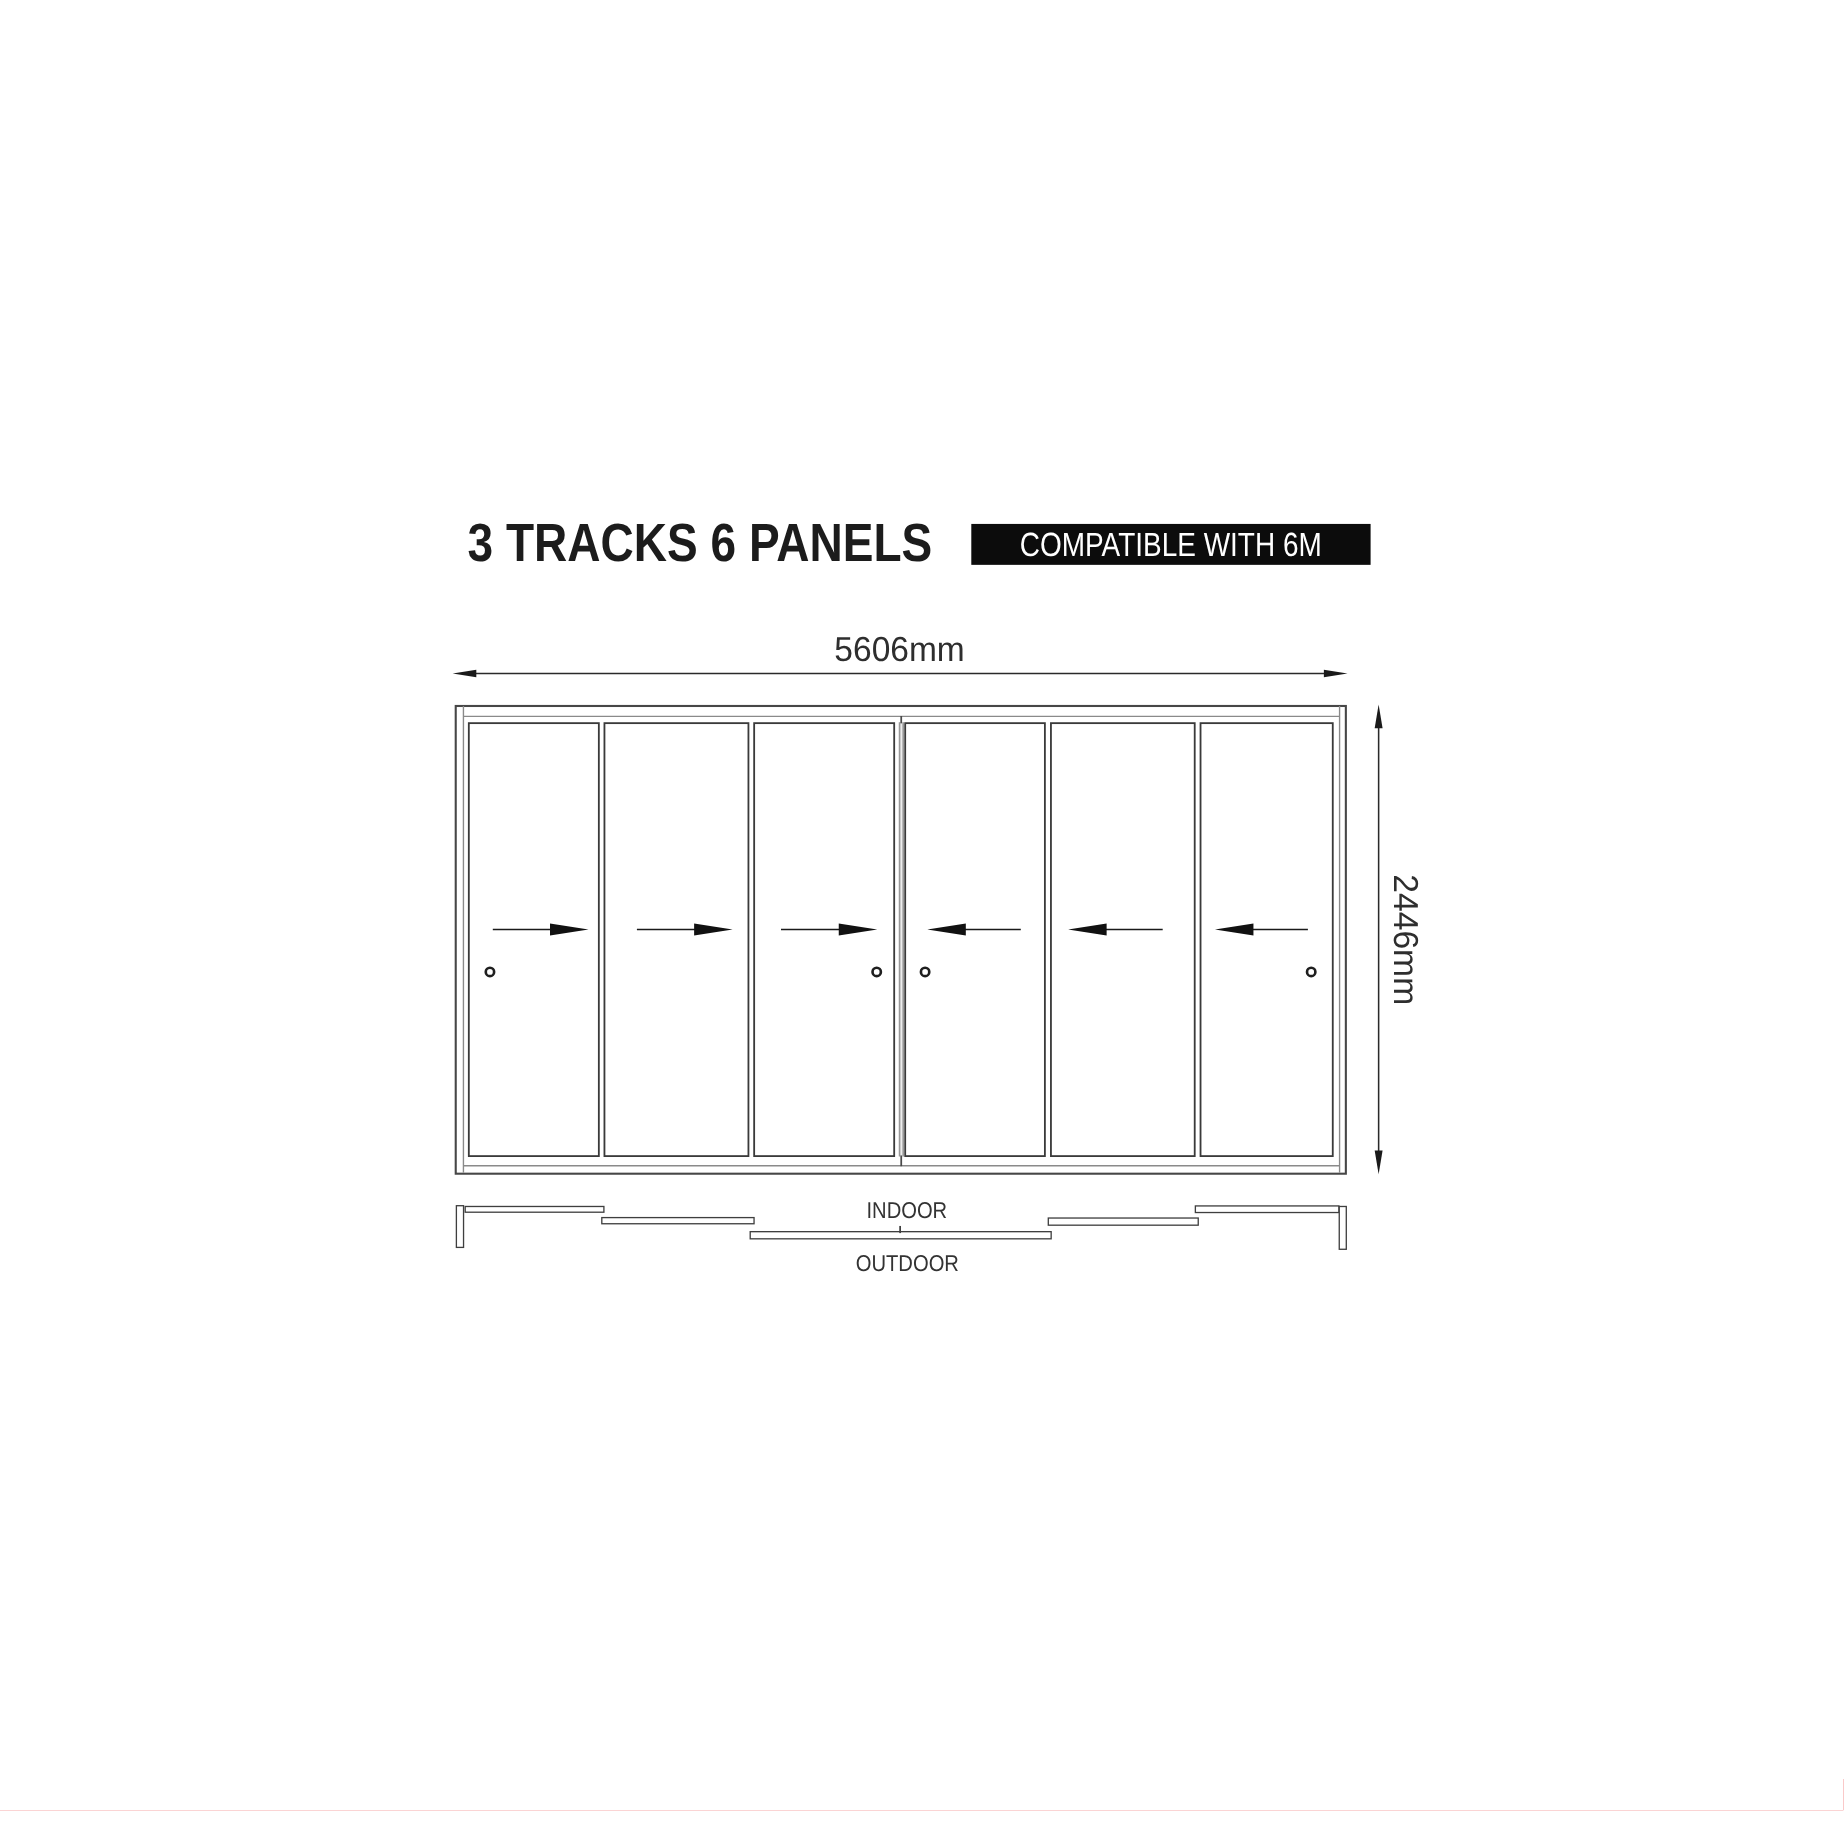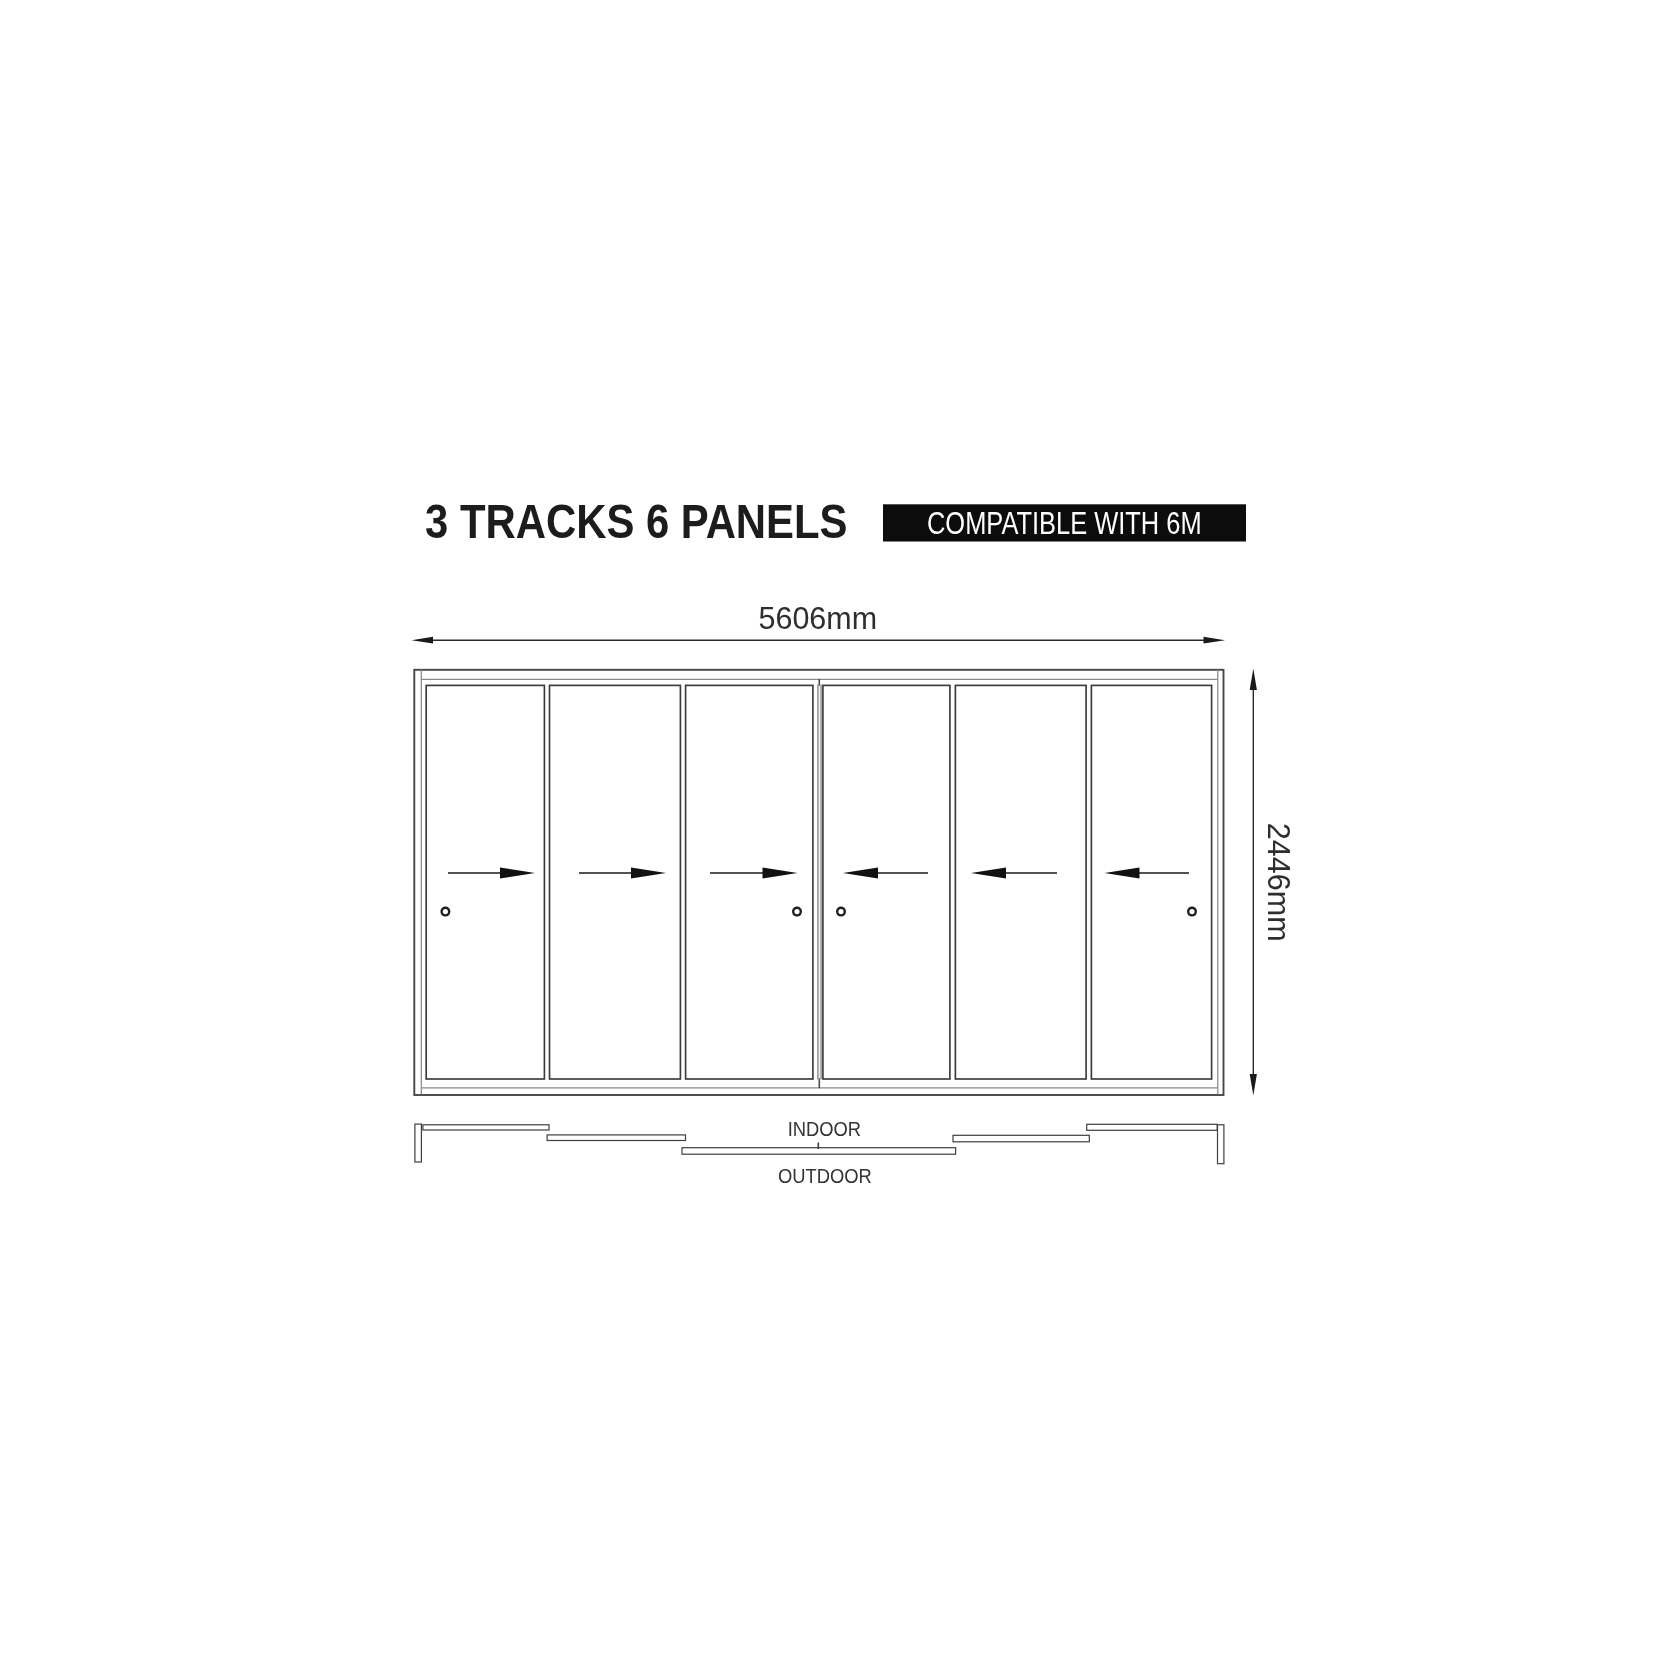--- a/index.html
+++ b/index.html
@@ -1,16 +1,16 @@
 <!DOCTYPE html>
 <html><head>
 <meta charset="utf-8">
 <style>
   html,body{margin:0;padding:0;background:#ffffff;}
-  .page{position:relative;width:1676px;height:1646px;background:#ef4444;overflow:hidden;margin-top:28px;}
+  .page{position:relative;width:1676px;height:1646px;background:#ef4444;overflow:hidden;}
   svg text{font-family:"Liberation Sans",sans-serif;}
 </style>
 </head>
 <body>
 <div class="page">
 <svg width="1676" height="1676" viewBox="0 0 1676 1676" xmlns="http://www.w3.org/2000/svg">
 
   <rect x="0" y="0" width="1676" height="1676" fill="#ffffff"></rect>
 
   <text x="425" y="509.7" font-size="49" font-weight="bold" fill="#1c1c1c" textLength="422.5" lengthAdjust="spacingAndGlyphs">3 TRACKS 6 PANELS</text>

